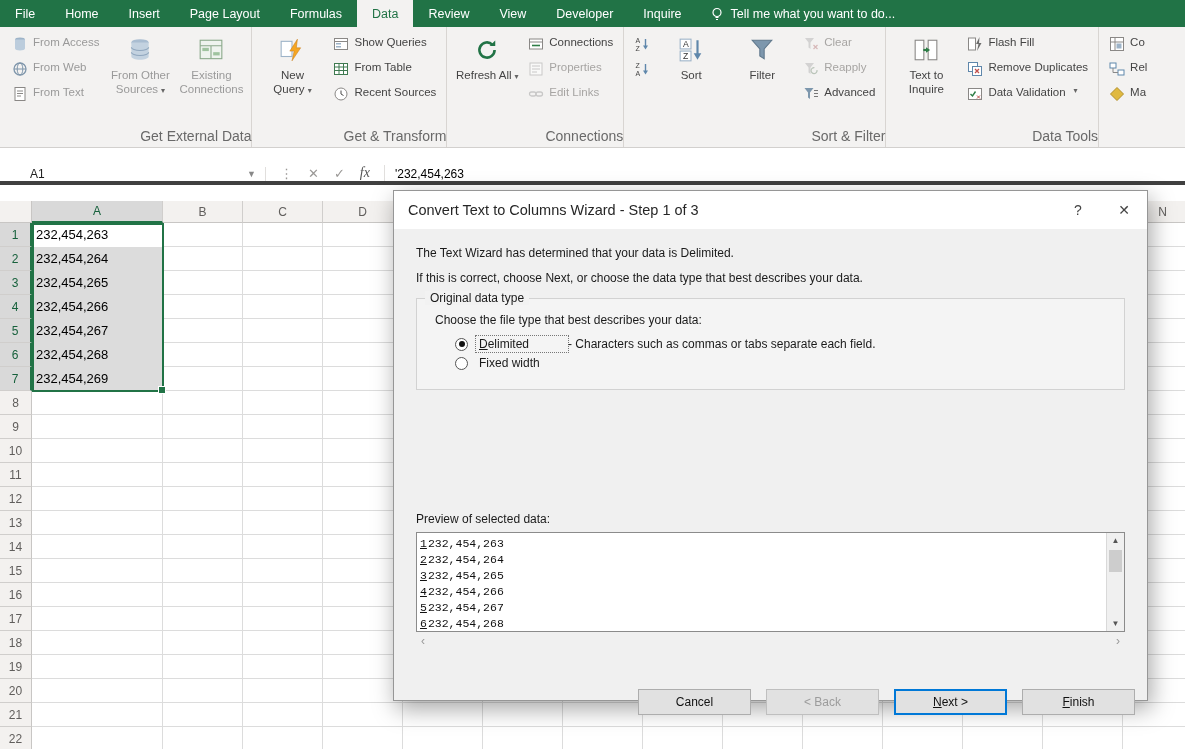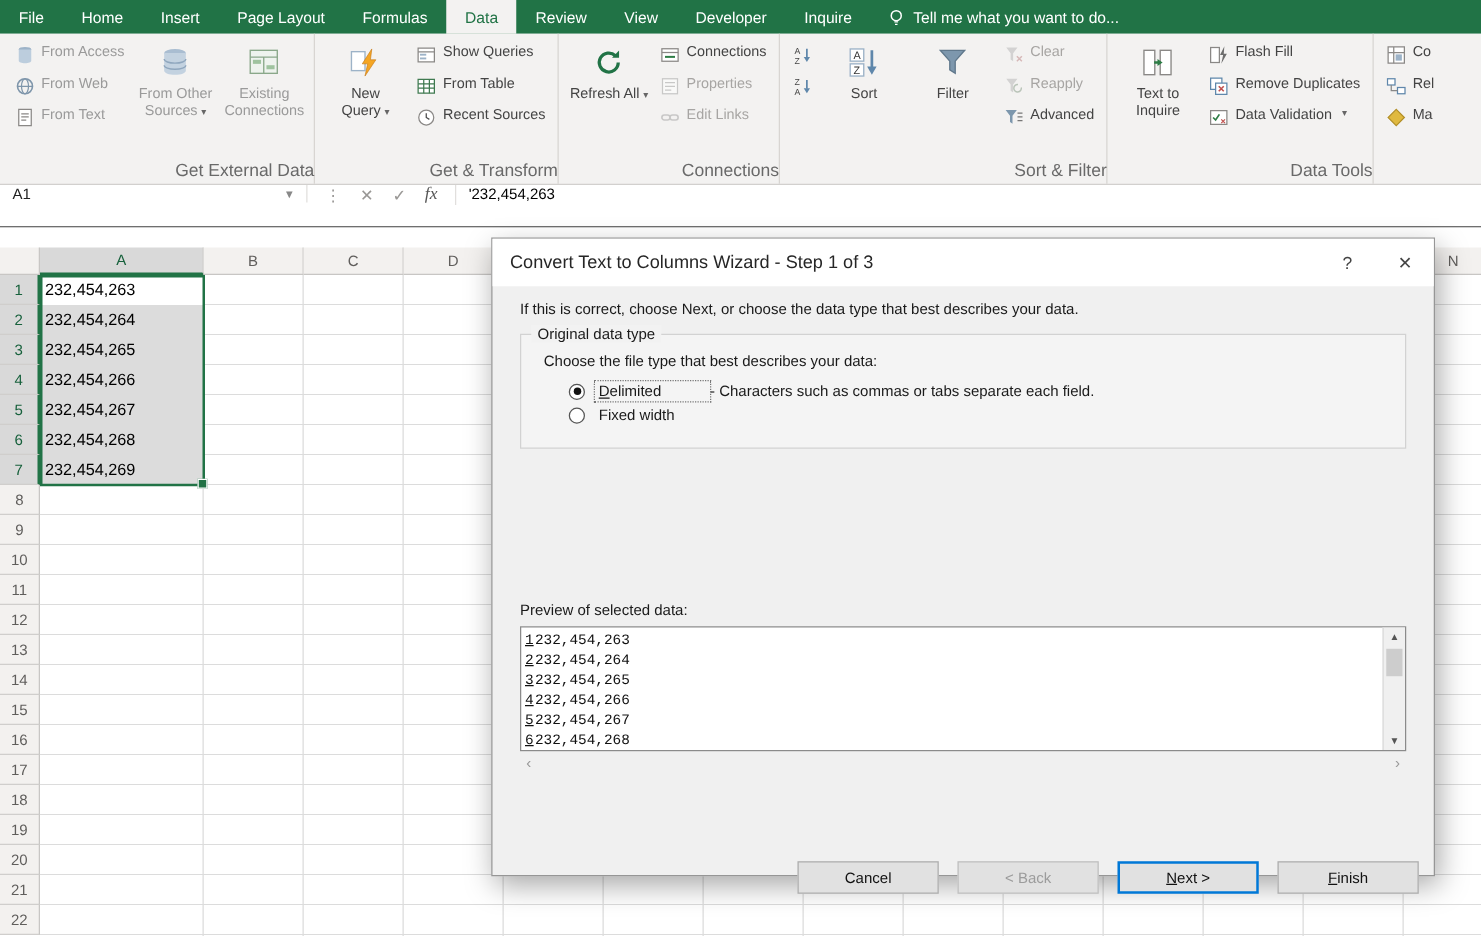--- a/index.html
+++ b/index.html
@@ -21,21 +21,21 @@
   .rbtn-sm.disabled{color:#a7a5a3;}
   .rbtn-lg{display:flex;flex-direction:column;align-items:center;width:64px;padding:6px 1px 0 1px;font-size:11.5px;color:#444;text-align:center;line-height:1.25;cursor:default;}
   .rbtn-lg.muted{color:#9a9a9a;}
   .rbtn-lg .lbl{margin-top:5px;}
   .caret{font-size:8px;margin-left:3px;color:#666;}
   .ic{width:16px;height:16px;flex:0 0 auto;}
   .ic-lg{width:26px;height:26px;}
   .dim{opacity:.55;}
 
   
-  .fbar{height:33px;background:#fff;border-bottom:1px solid #404040;display:flex;align-items:flex-start;font-size:12px;}
+  .fbar{height:33px;background:#fff;border-bottom:4px solid #404040;display:flex;align-items:flex-end;font-size:12px;padding-left:20px;}
   .namebox{width:235px;display:flex;align-items:center;padding-left:10px;border-right:1px solid #e1dfdd;color:#222;}
   .nb-caret{margin-left:auto;padding:0 9px;color:#888;font-size:9px;}
   .fbicons{display:flex;align-items:center;gap:15px;padding:0 14px;color:#9a9896;border-right:1px solid #e1dfdd;font-size:13px;}
   .fx{font-style:italic;font-family:"Liberation Serif",serif;color:#555;font-size:14px;}
   .fvalue{display:flex;align-items:center;padding-left:10px;color:#000;}
 
   .gapstrip{height:16px;background:#fff;}
 
   
   .sheet{position:relative;height:556px;}
@@ -450,20 +450,21 @@
 
   <div class="dialog">
     <div class="dtitle">
       <span>Convert Text to Columns Wizard - Step 1 of 3</span>
       <div class="dctrl">
         <div class="dhelp">?</div>
         <div class="dclose">✕</div>
       </div>
     </div>
     <div class="dbody">
+      <div class="p1">The Text Wizard has determined that your data is Delimited.</div>
       <div class="p2">If this is correct, choose Next, or choose the data type that best describes your data.</div>
 
       <div class="gbox">
         <span class="gleg">Original data type</span>
         <div class="choose">Choose the file type that best describes your data:</div>
         <div class="rrow">
           <span class="rad on"></span>
           <span class="rlab focusbox ak">Delimited</span>
           <span class="rdesc">- Characters such as commas or tabs separate each field.</span>
         </div>

